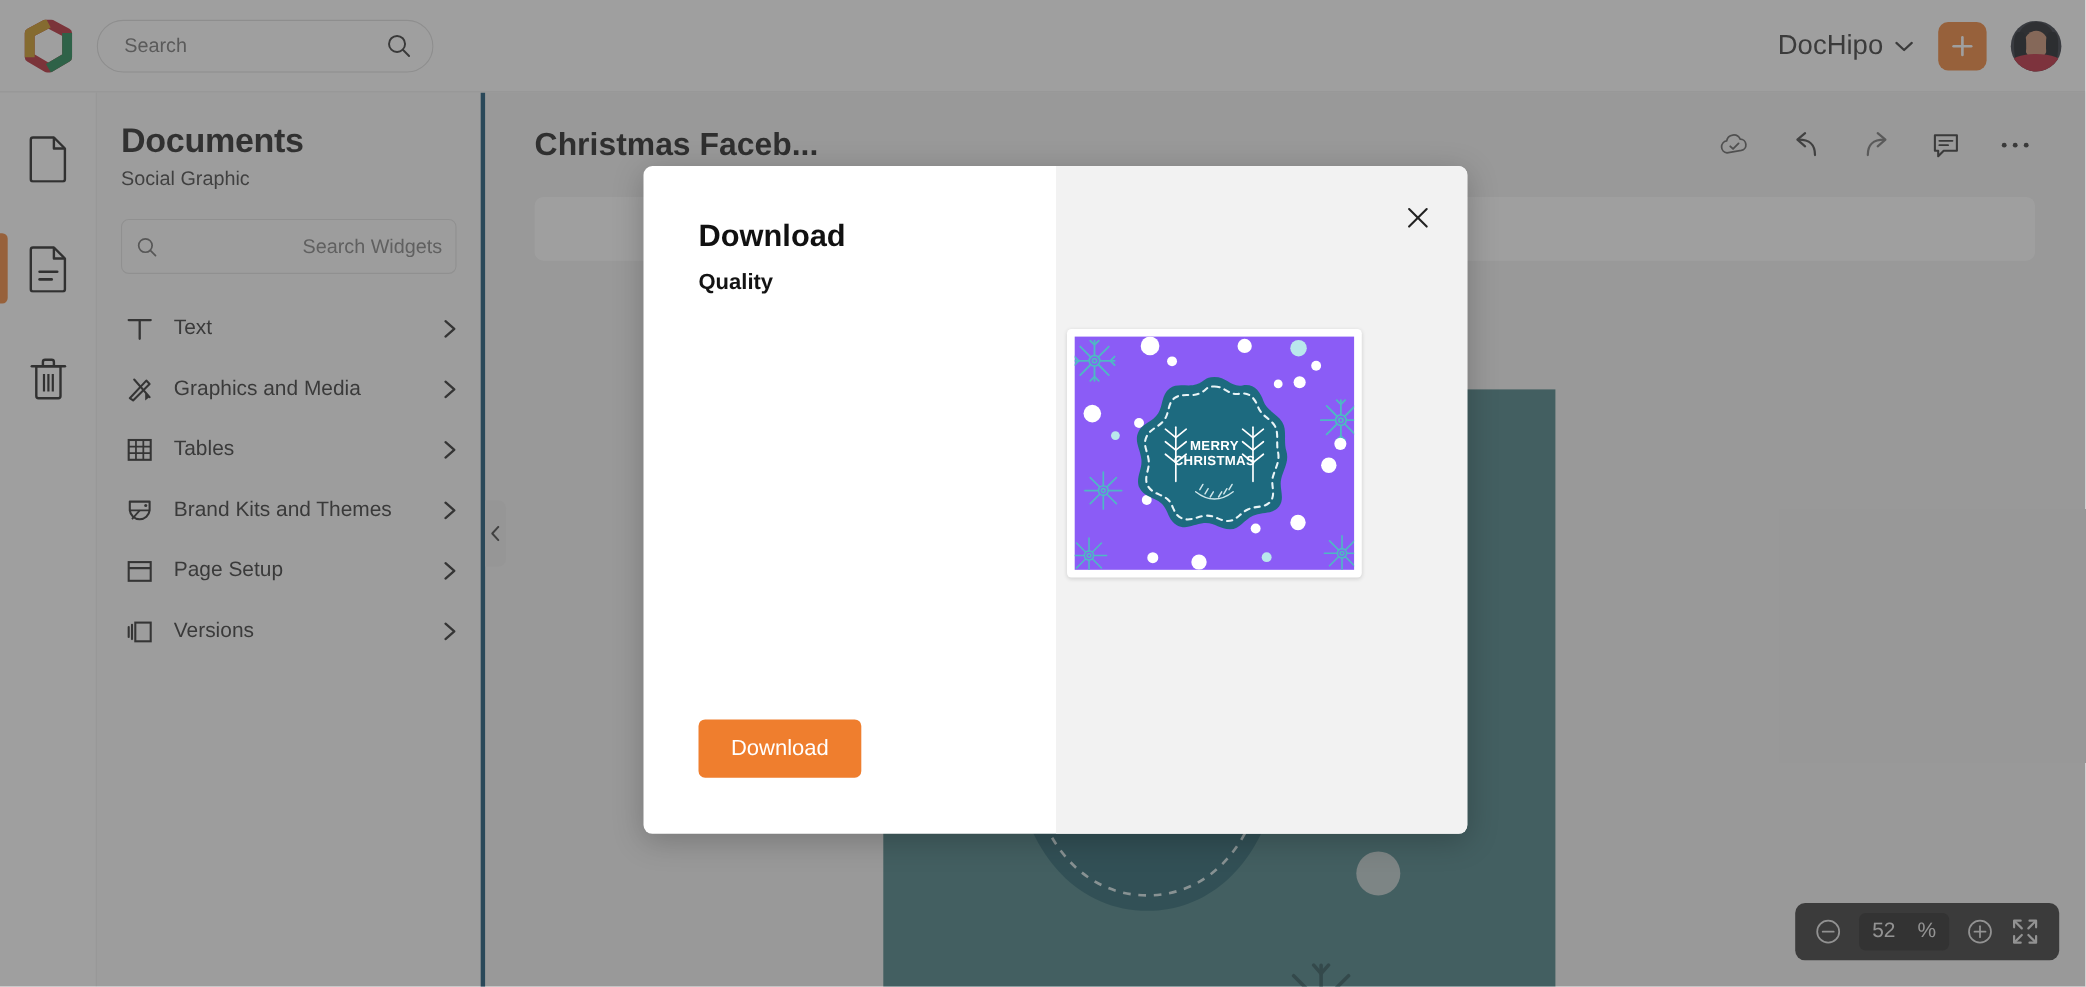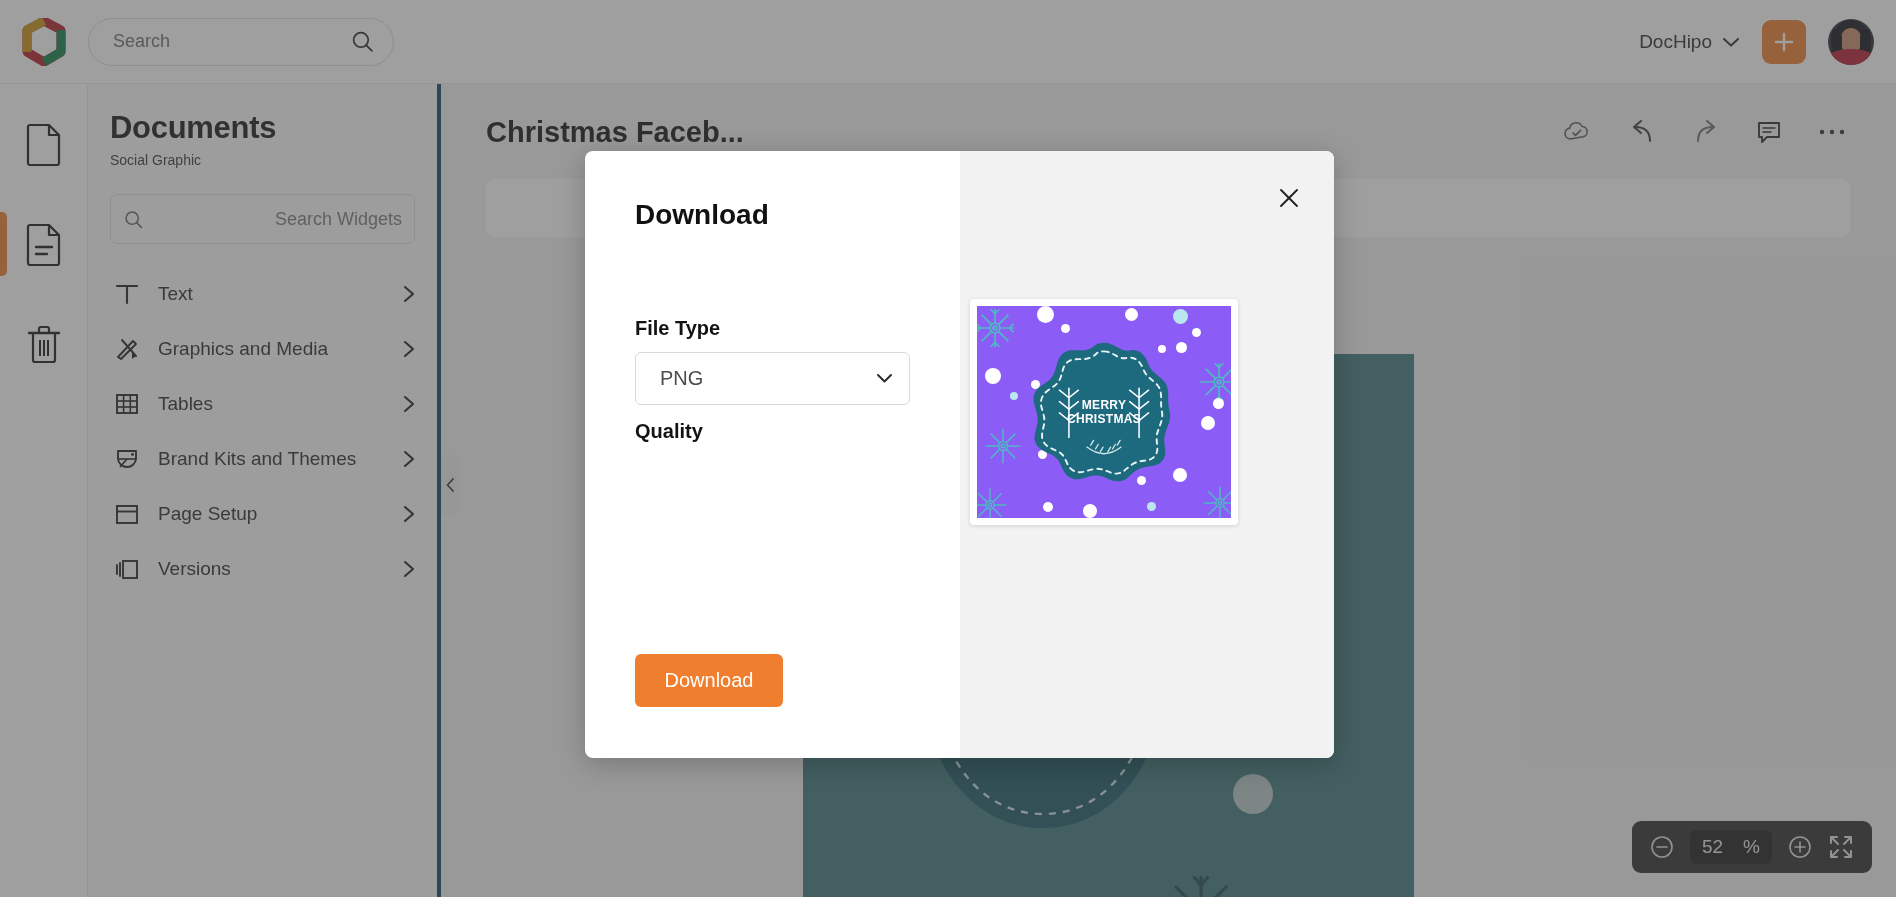--- a/index.html
+++ b/index.html
@@ -29,21 +29,21 @@
   .global-search input {
     border: 0; outline: 0; flex: 1; font-size: 18px; color: #4a4a4a;
     font-family: "Liberation Sans", sans-serif; background: transparent;
   }
   .global-search input::placeholder { color: #6f6f6f; }
 
   .topbar-right {
     margin-left: auto; display: flex; align-items: center; gap: 22px; padding-right: 22px;
   }
   .account { display: flex; align-items: center; gap: 10px; cursor: pointer; }
-  .account-name { font-size: 19px; color: #2f2f2f; }
+  .account-name { font-size: 25px; color: #2f2f2f; }
   .plus-btn {
     width: 44px; height: 44px; border-radius: 9px; background: #ef7e2e;
     display: flex; align-items: center; justify-content: center; cursor: pointer;
   }
   .avatar {
     width: 46px; height: 46px; border-radius: 50%; overflow: hidden;
     background: #2b2f3a; position: relative; cursor: pointer;
   }
   .avatar .hair { position: absolute; left: 6px; top: 1px; width: 34px; height: 34px;
     border-radius: 50% 50% 46% 46%; background: #16181f; }
@@ -71,21 +71,21 @@
     content: ""; position: absolute; left: 0; top: 6px; width: 7px; height: 64px;
     background: #ef7e2e; border-radius: 0 5px 5px 0;
   }
 
   
   .widget-panel {
     position: absolute; left: 88px; top: 84px; width: 353px; height: 813px;
     background: #fbfbfb; border-right: 4px solid #0c4a6e; z-index: 3;
   }
   .panel-title { font-size: 31px; font-weight: bold; color: #1a1a1a; padding: 26px 0 0 22px; letter-spacing: -0.3px; }
-  .panel-sub { font-size: 14px; color: #3a3a3a; padding: 6px 0 0 22px; }
+  .panel-sub { font-size: 18px; color: #3a3a3a; padding: 6px 0 0 22px; }
   .widget-search {
     margin: 26px 22px 0 22px; height: 50px; border: 1px solid #e0e0e0; border-radius: 7px;
     display: flex; align-items: center; padding: 0 12px; background: #fbfbfb;
   }
   .widget-search input {
     border: 0; outline: 0; flex: 1; font-size: 18px; color: #555; margin-left: 9px;
     background: transparent; font-family: "Liberation Sans", sans-serif; text-align: right;
   }
   .widget-search input::placeholder { color: #7b7b7b; }
 
@@ -502,29 +502,20 @@
       </span>
     </div>
   </div>
 
   <div class="scrim"></div>
 
   <div class="modal">
     <div class="modal-left">
       <div class="modal-title">Download</div>
 
-      <div style="margin-top:86px;">
-        <div class="field-label">File Type</div>
-        <div class="select-box">
-          <span class="select-value">PNG</span>
-          <svg width="17" height="11" viewBox="0 0 17 11">
-            <polyline points="2,2 8.5,8.5 15,2" fill="none" stroke="#2e2e2e" stroke-width="2" stroke-linecap="round" stroke-linejoin="round"></polyline>
-          </svg>
-        </div>
-      </div>
 
       <div style="margin-top:15px;">
         <div class="field-label">Quality</div>
       </div>
 
       <button class="download-btn">Download</button>
     </div>
 
     <div class="modal-right">
       <div class="close-btn">

